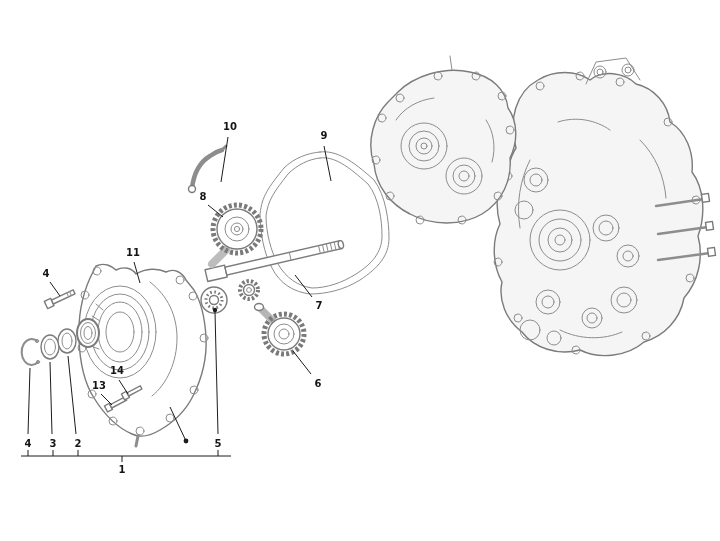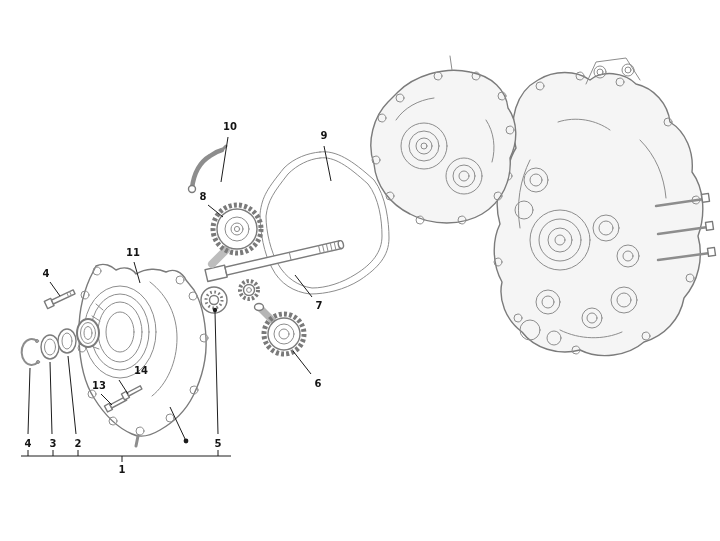--- a/index.html
+++ b/index.html
@@ -271,16 +271,16 @@
       <span class="part-label" style="left: 28px; top: 444px; color: rgb(20, 20, 20);">4</span>
       <span class="part-label" style="left: 218px; top: 444px; color: rgb(20, 20, 20);">5</span>
       <span class="part-label" style="left: 318px; top: 384px; color: rgb(20, 20, 20);">6</span>
       <span class="part-label" style="left: 319px; top: 306px; color: rgb(20, 20, 20);">7</span>
       <span class="part-label" style="left: 203px; top: 197px; color: rgb(20, 20, 20);">8</span>
       <span class="part-label" style="left: 324px; top: 136px; color: rgb(20, 20, 20);">9</span>
       <span class="part-label" style="left: 230px; top: 127px; color: rgb(20, 20, 20);">10</span>
       <span class="part-label" style="left: 133px; top: 253px; color: rgb(20, 20, 20);">11</span>
       <span class="part-label" style="left: 46px; top: 274px; color: rgb(20, 20, 20);">4</span>
       <span class="part-label" style="left: 99px; top: 386px; color: rgb(20, 20, 20); text-align: center;">13</span>
-      <span class="part-label" style="left: 117px; top: 371px; color: rgb(20, 20, 20); margin-left: 24px;">14</span>
+      <span class="part-label" style="left: 117px; top: 371px; color: rgb(20, 20, 20);">14</span>
     </div>
 
 </div>
 
 </body></html>

